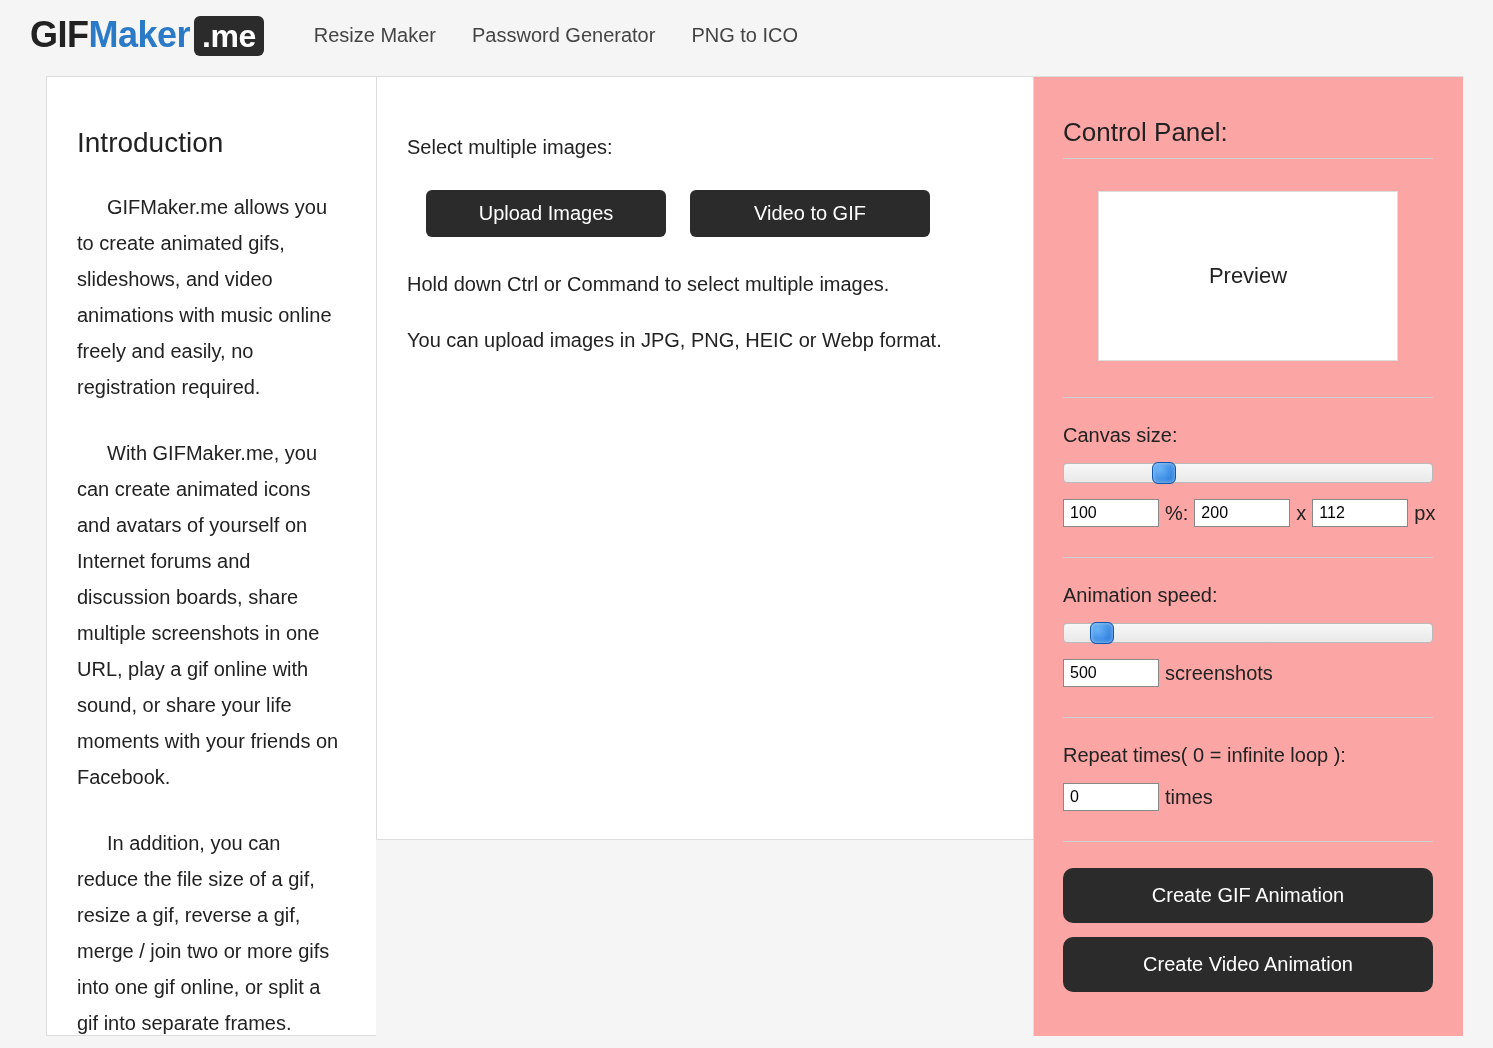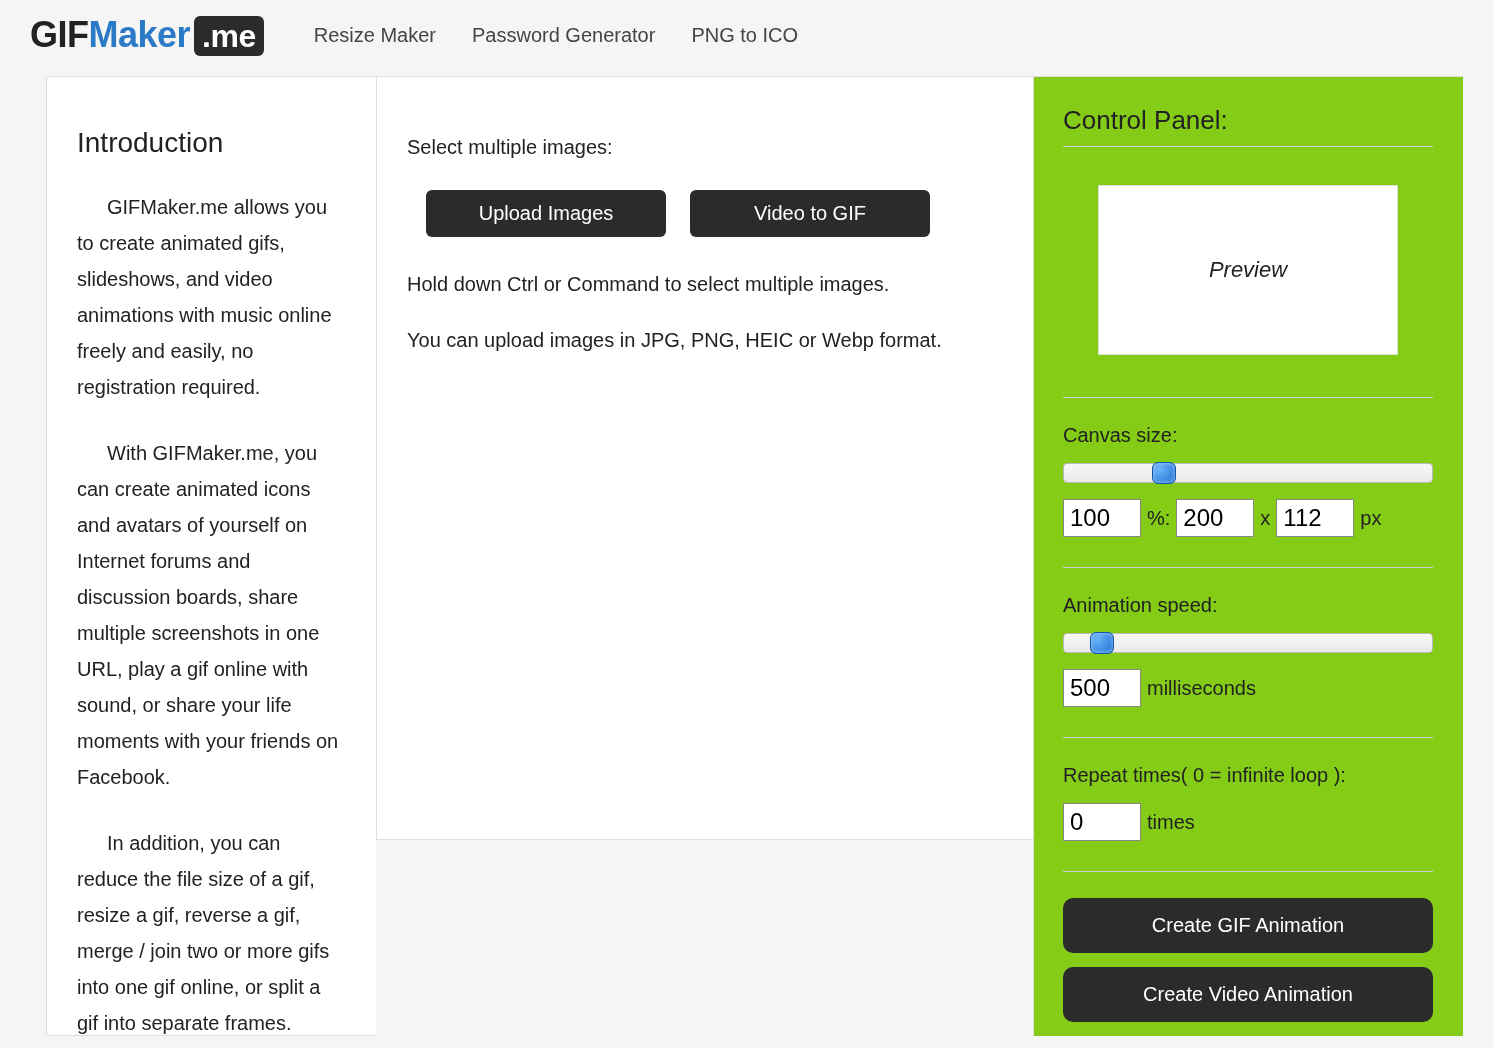--- a/index.html
+++ b/index.html
@@ -90,49 +90,48 @@
     font-size: 20px;
     border: none;
     border-radius: 6px;
     padding: 12px 0;
     width: 240px;
     cursor: pointer;
   }
   .main p { margin-bottom: 26px; }
   .control-panel {
     width: 430px;
-    background: #84cc16;
+    background: #fca5a5;
     border-top: 1px solid #ddd;
-    padding: 28px 30px 30px 30px;
+    padding: 40px 30px 30px 30px;
     height: 960px;
     box-shadow: inset 1px 0 0 #ddd;
   }
   .control-panel h2 {
     font-size: 26px;
     font-weight: normal;
     color: #222;
     margin-bottom: 10px;
   }
   .cp-section {
     border-top: 1px solid #d0d0d0;
     padding: 26px 0 30px 0;
   }
   .cp-section:first-of-type { border-top: 1px solid #d0d0d0; margin-top: 6px; }
   .preview-box {
     background: #fff;
     width: 300px;
     height: 170px;
-    margin: 12px auto;
+    margin: 6px auto;
     display: flex;
     align-items: center;
     justify-content: center;
     font-size: 22px;
     color: #222;
     border: 1px solid #ddd;
-    font-style: italic;
   }
   .cp-label {
     font-size: 20px;
     color: #222;
     margin-bottom: 16px;
     display: block;
   }
   .slider-track {
     position: relative;
     height: 20px;
@@ -147,24 +146,24 @@
     width: 24px;
     height: 22px;
     background: radial-gradient(circle at 30% 30%, #6bb4f7, #1a6fd6);
     border: 1px solid #1257aa;
     border-radius: 6px;
     box-shadow: inset 0 0 4px rgba(255,255,255,0.6);
     cursor: pointer;
   }
   .field-row { display: flex; align-items: center; gap: 6px; font-size: 20px; color: #222; }
   .field-row input {
-    font-size: 24px;
+    font-size: 16px;
     padding: 4px 6px;
     border: 1px solid #888;
-    width: 78px;
+    width: 96px;
   }
   .cp-buttons { display: flex; flex-direction: column; gap: 14px; }
   .cp-btn {
     background: #2b2b2b;
     color: #fff;
     font-size: 20px;
     border: none;
     border-radius: 10px;
     padding: 16px 0;
     cursor: pointer;
@@ -227,21 +226,21 @@
       </div>
     </div>
 
     <div class="cp-section">
       <span class="cp-label">Animation speed:</span>
       <div class="slider-track">
         <div class="slider-thumb" id="speed-thumb" style="left: 7%;"></div>
       </div>
       <div class="field-row">
         <input value="500" style="">
-        <span>milliseconds</span>
+        <span>screenshots</span>
       </div>
     </div>
 
     <div class="cp-section">
       <span class="cp-label">Repeat times( 0 = infinite loop ):</span>
       <div class="field-row">
         <input value="0" style="">
         <span>times</span>
       </div>
     </div>

